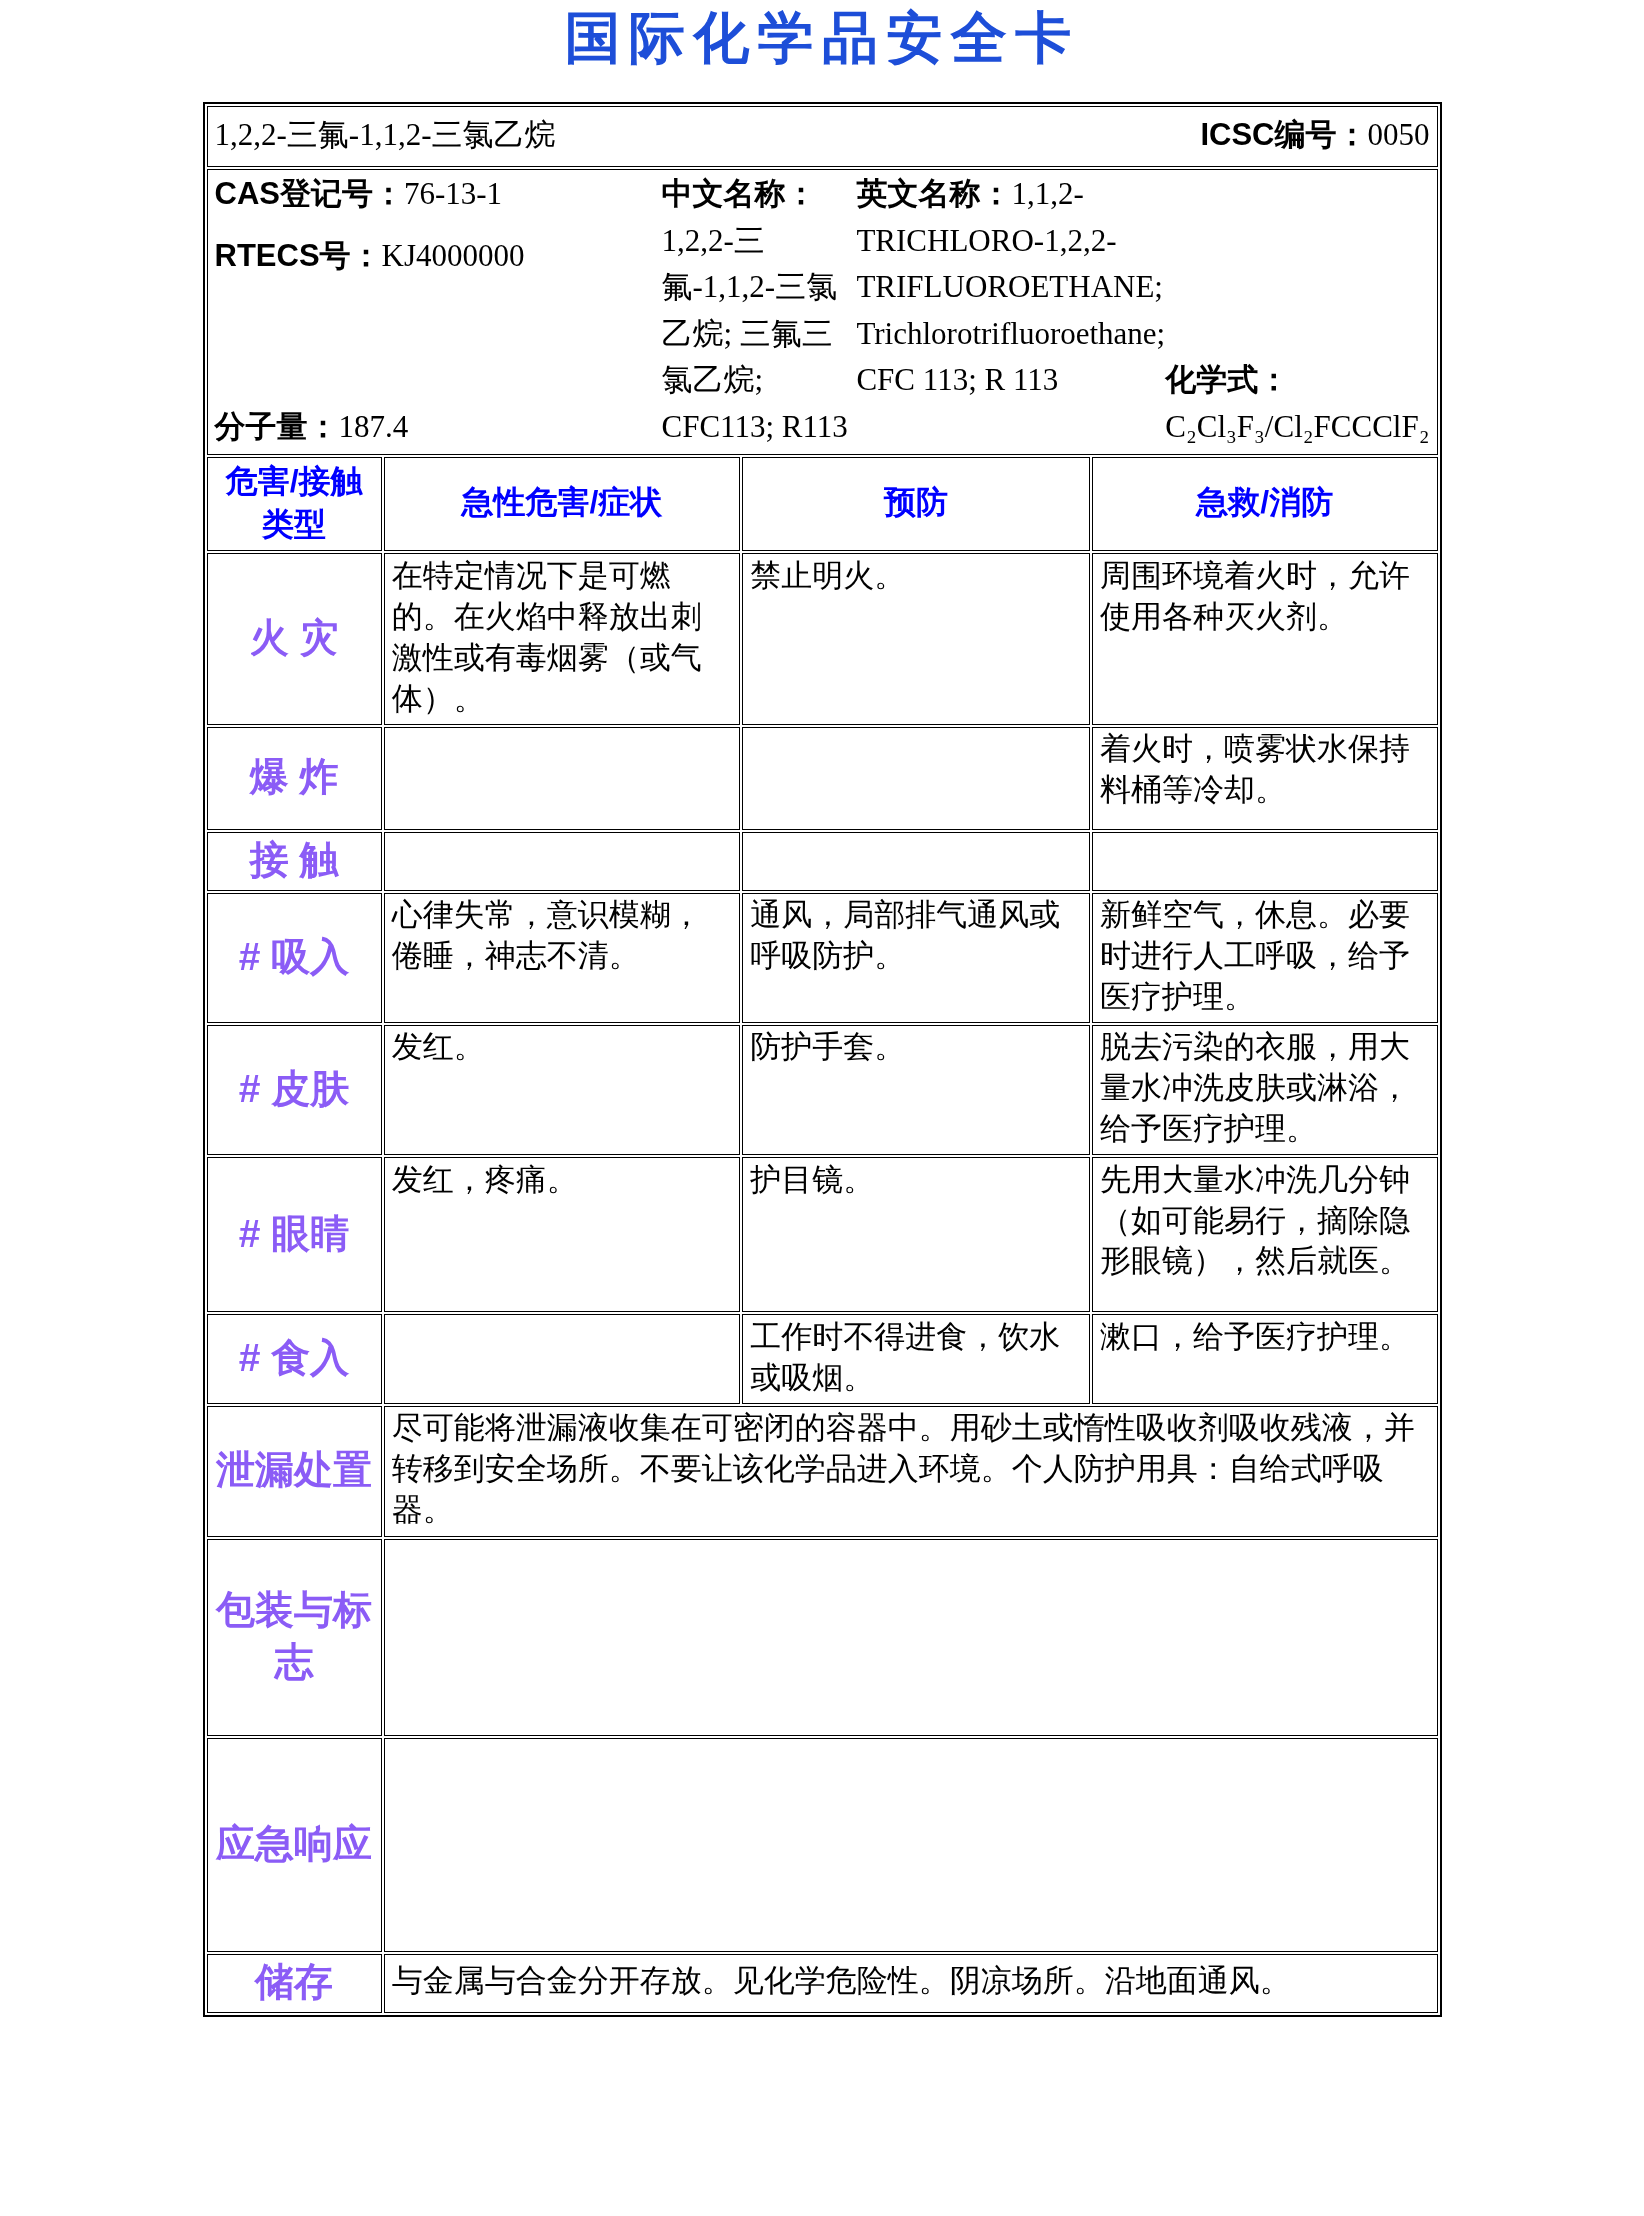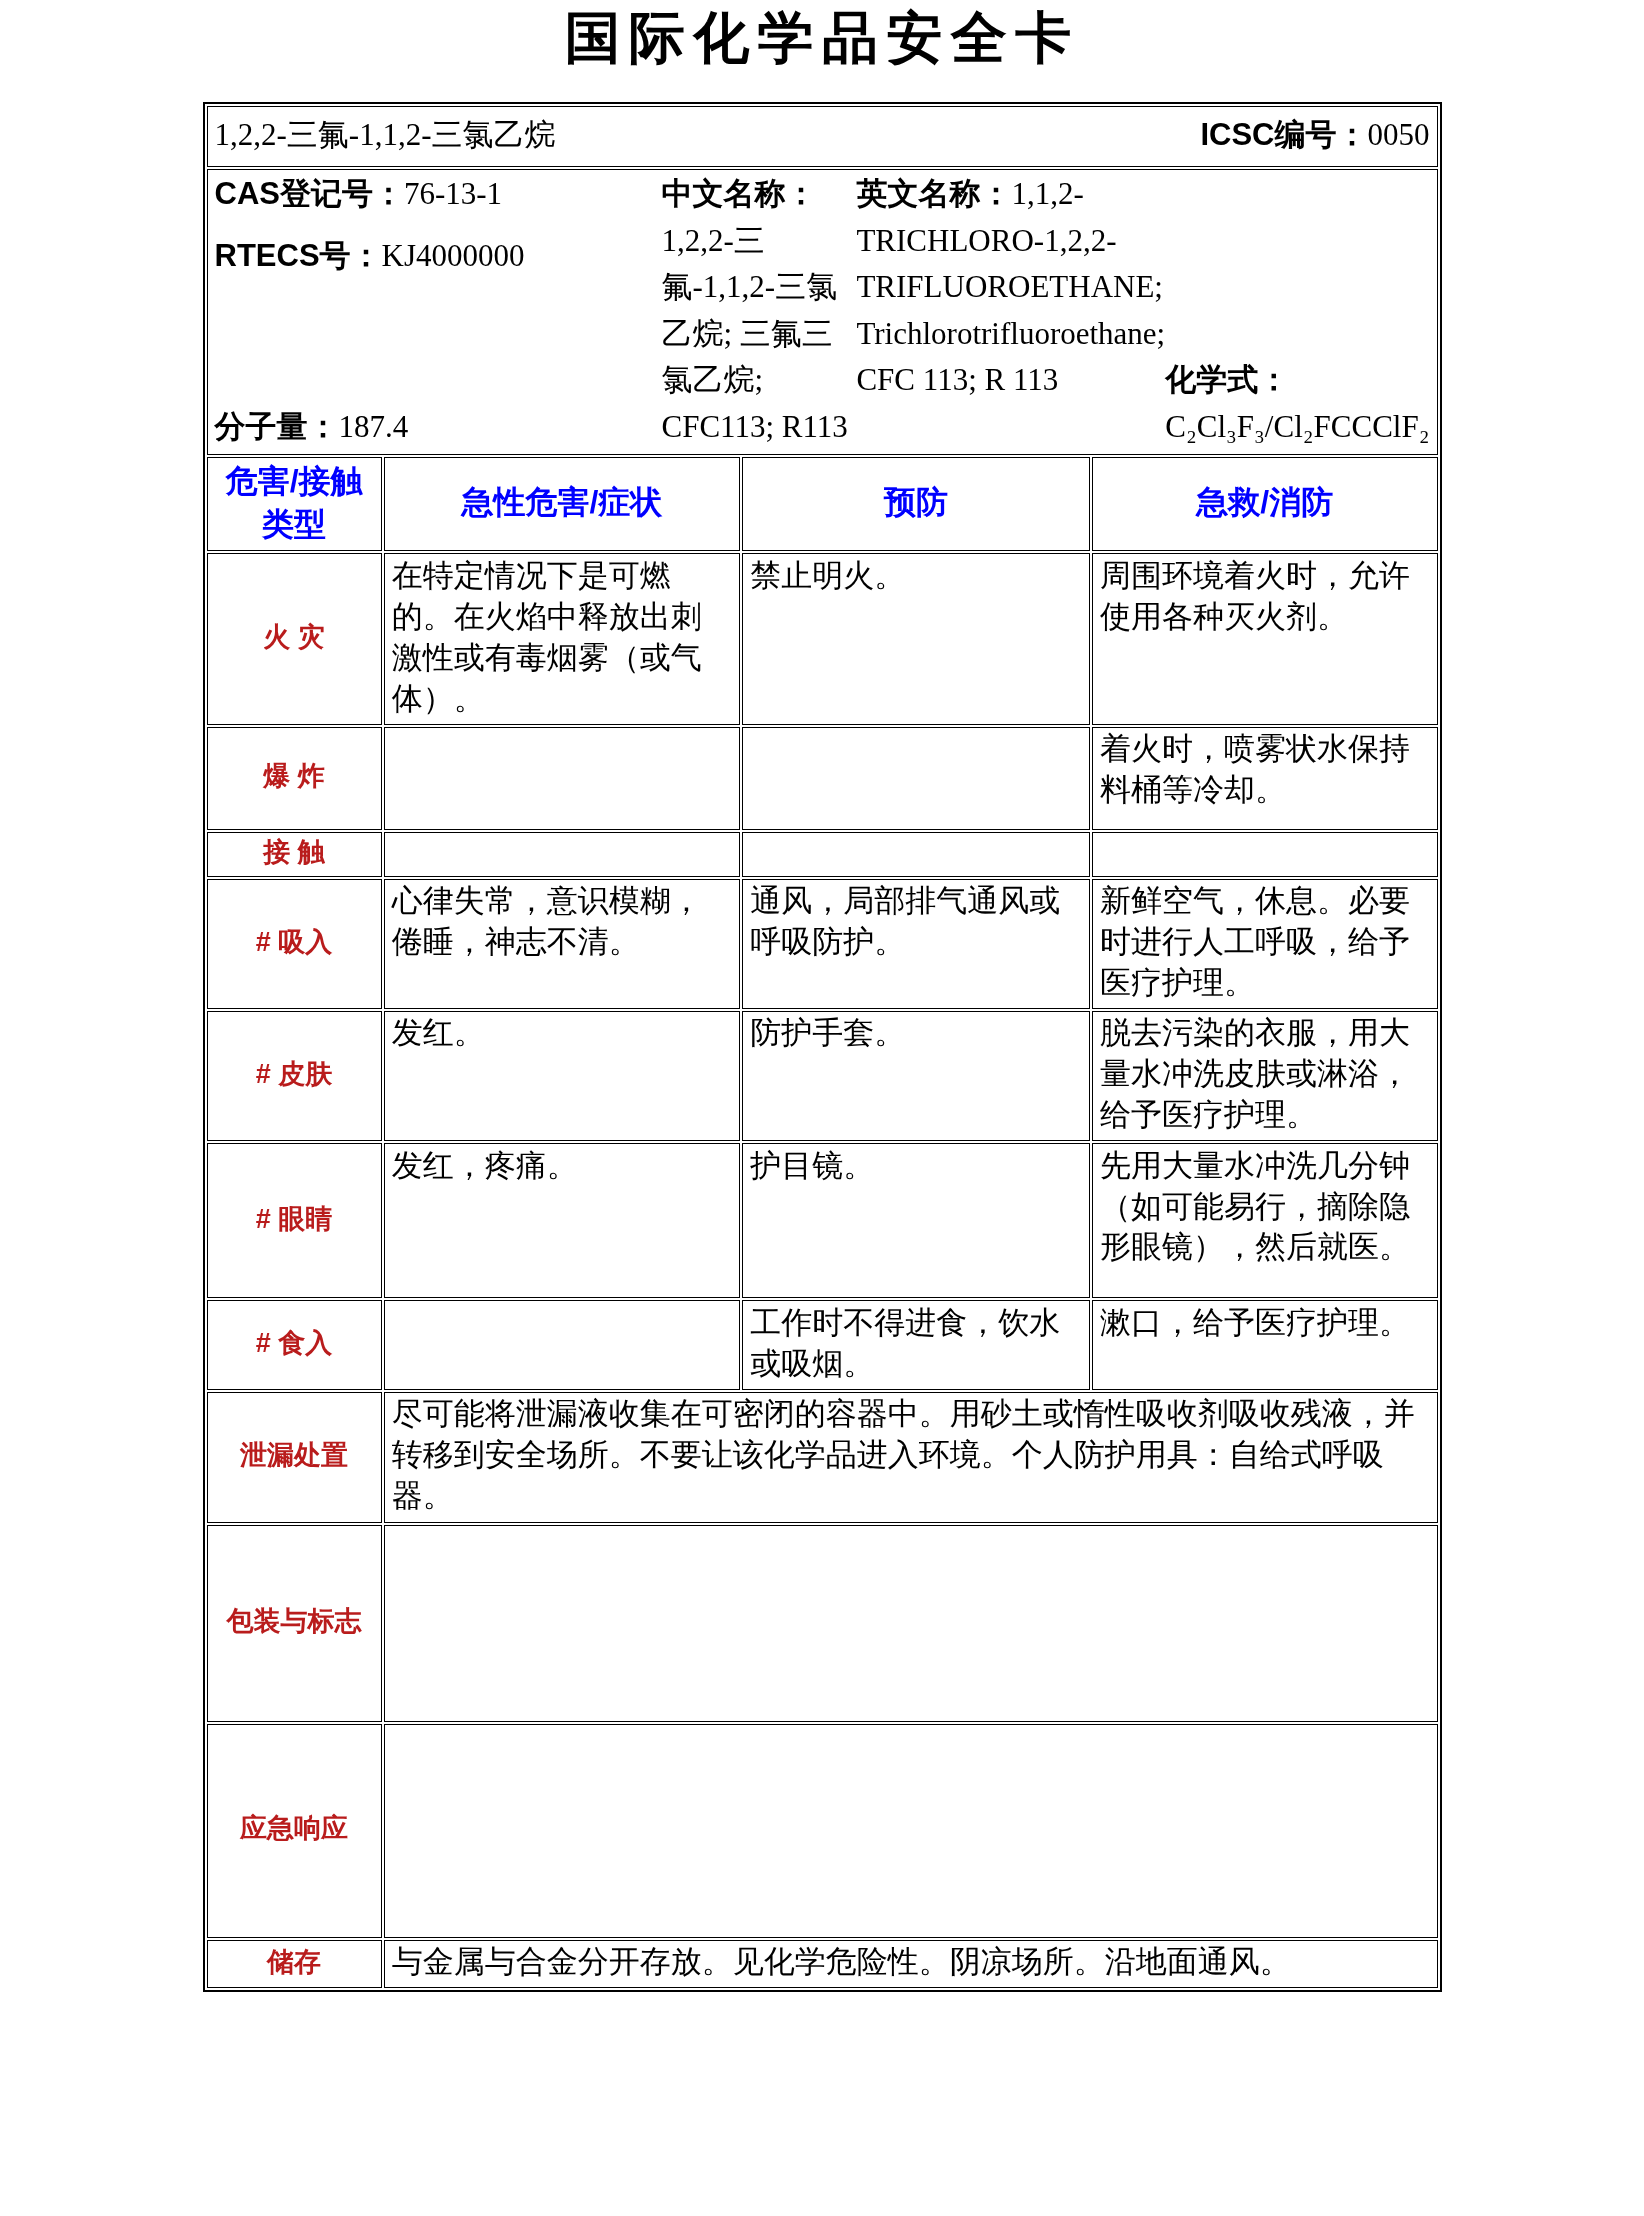--- a/index.html
+++ b/index.html
@@ -1,38 +1,38 @@
 <!DOCTYPE html>
 <html style="font-size:11.2px"><head>
 <meta charset="utf-8">
 <style>
   html,body { margin:0; padding:0; background:#ffffff; }
   .page { width:1644px; height:2216px; background:#ffffff; font-family:"Liberation Serif","DejaVu Serif",serif; }
   .title {
     margin:0; padding-top:8.4px; height:67px;
-    text-align:center; color:#000000;
+    text-align:center; color:#1d4ed8;
     font-family:"DejaVu Serif","Liberation Serif",serif;
     font-size:56px; font-weight:bold; letter-spacing:8.4px; line-height:1.05;
   }
   table.card {
     width:1239px; margin:26.5px auto 0 auto;
     border:2.8px solid #000000; border-collapse:separate; border-spacing:2.8px;
     table-layout:fixed; background:#ffffff;
   }
   col.c1{width:14.3%;} col.c2{width:29.1%;} col.c3{width:28.4%;} col.c4{width:28.2%;}
   td {
     border:1.4px solid #000000; box-sizing:border-box;
     font-size:31px; line-height:1.32; color:#000000;
     vertical-align:top; text-align:left; padding:1.4px 7px 4.2px 7px;
     overflow:hidden;
   }
   td.vmid { vertical-align:middle; }
   td.labelcell {
-    color:#b91c1c; font-family:"Liberation Sans","DejaVu Sans",sans-serif;
-    font-weight:bold; text-align:center; vertical-align:middle; font-size:27px;
+    color:#8b5cf6; font-family:"Liberation Sans","DejaVu Sans",sans-serif;
+    font-weight:bold; text-align:center; vertical-align:middle; font-size:39px;
   }
   td.hdrcell {
     color:#0000ff; font-family:"Liberation Sans","DejaVu Sans",sans-serif;
     font-weight:bold; text-align:center; vertical-align:middle; font-size:32px; line-height:1.35;
   }
   .blue {
     color:#000000; font-family:Liberation Sans, sans-serif;
     font-weight:bold;
   }
   .rowflex { display:flex; justify-content:space-between; align-items:center; width:100%; }

